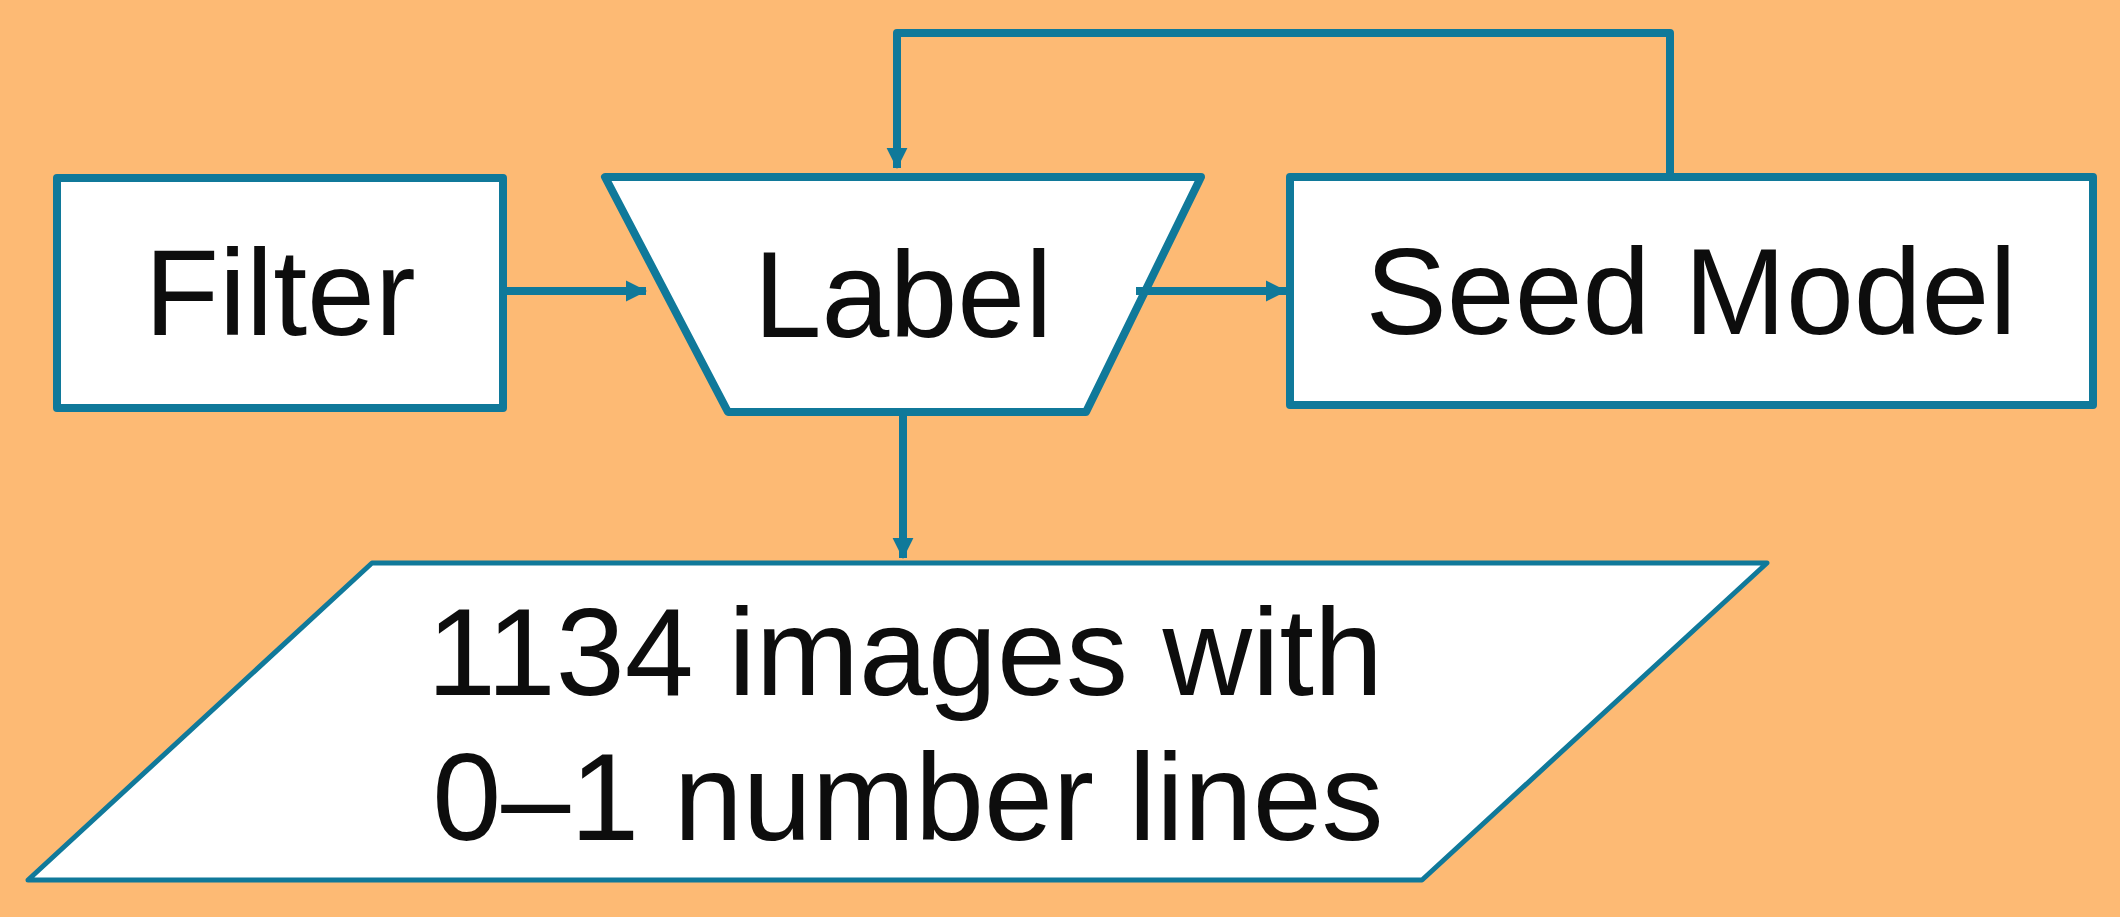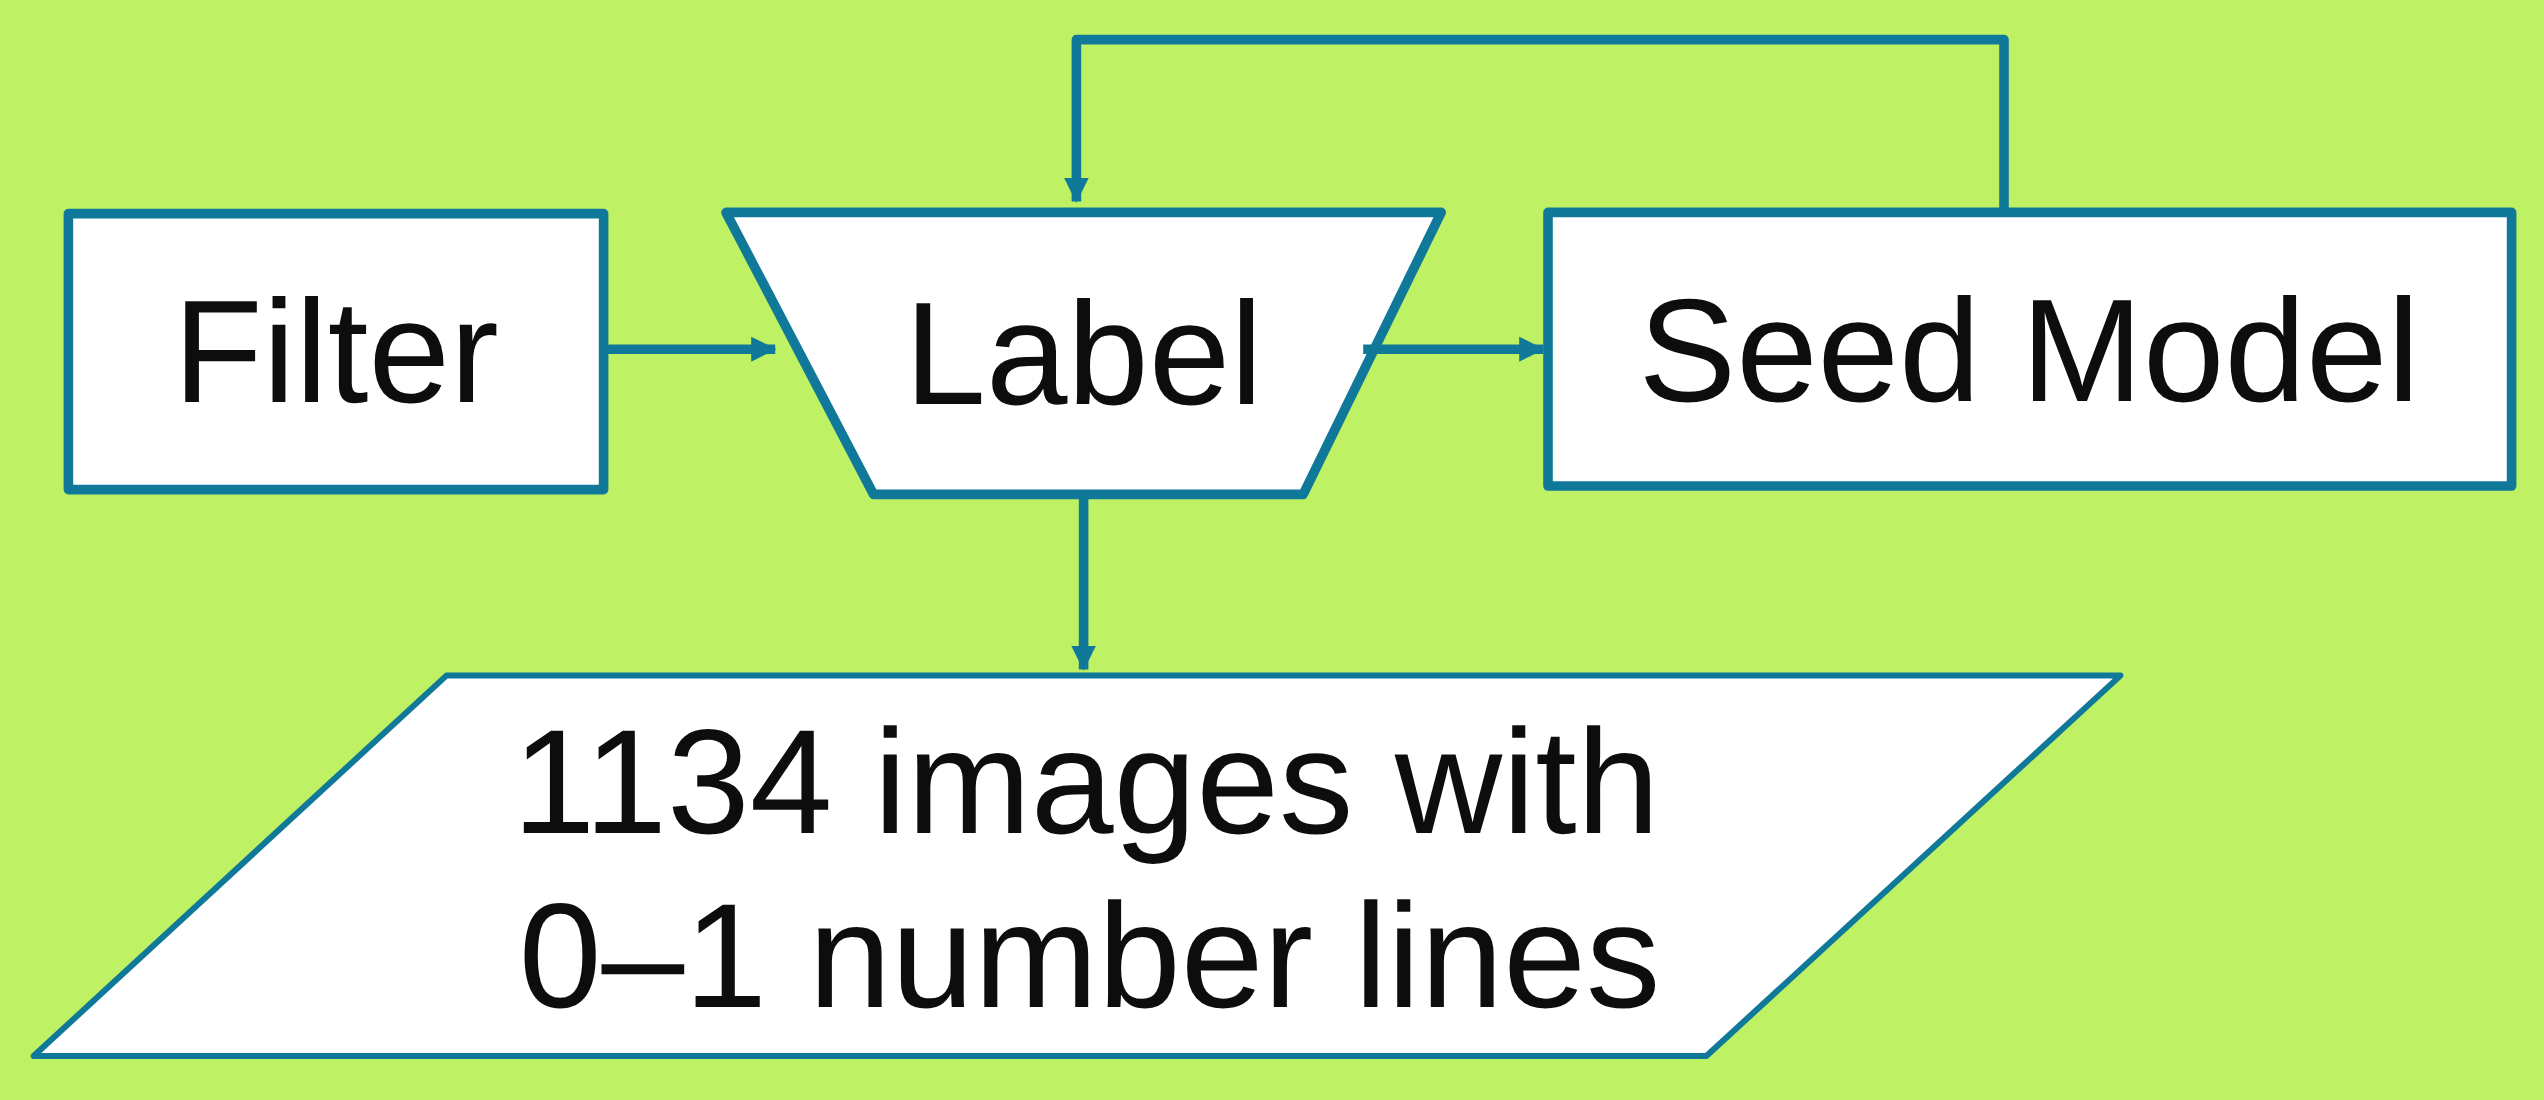--- a/index.html
+++ b/index.html
@@ -3,21 +3,21 @@
 <meta charset="utf-8">
 <style>
   html, body {
     margin: 0;
     padding: 0;
     background: #ffffff;
   }
   .stage {
     width: 2120px;
     height: 917px;
-    background: #bef264;
+    background: #fdba74;
     overflow: hidden;
   }
   svg text {
     font-family: "Liberation Sans", "DejaVu Sans", sans-serif;
     stroke: none;
   }
   .node-label { font-size: 122px; }
   .dataset-label { font-size: 124px; }
 </style>
 </head>

